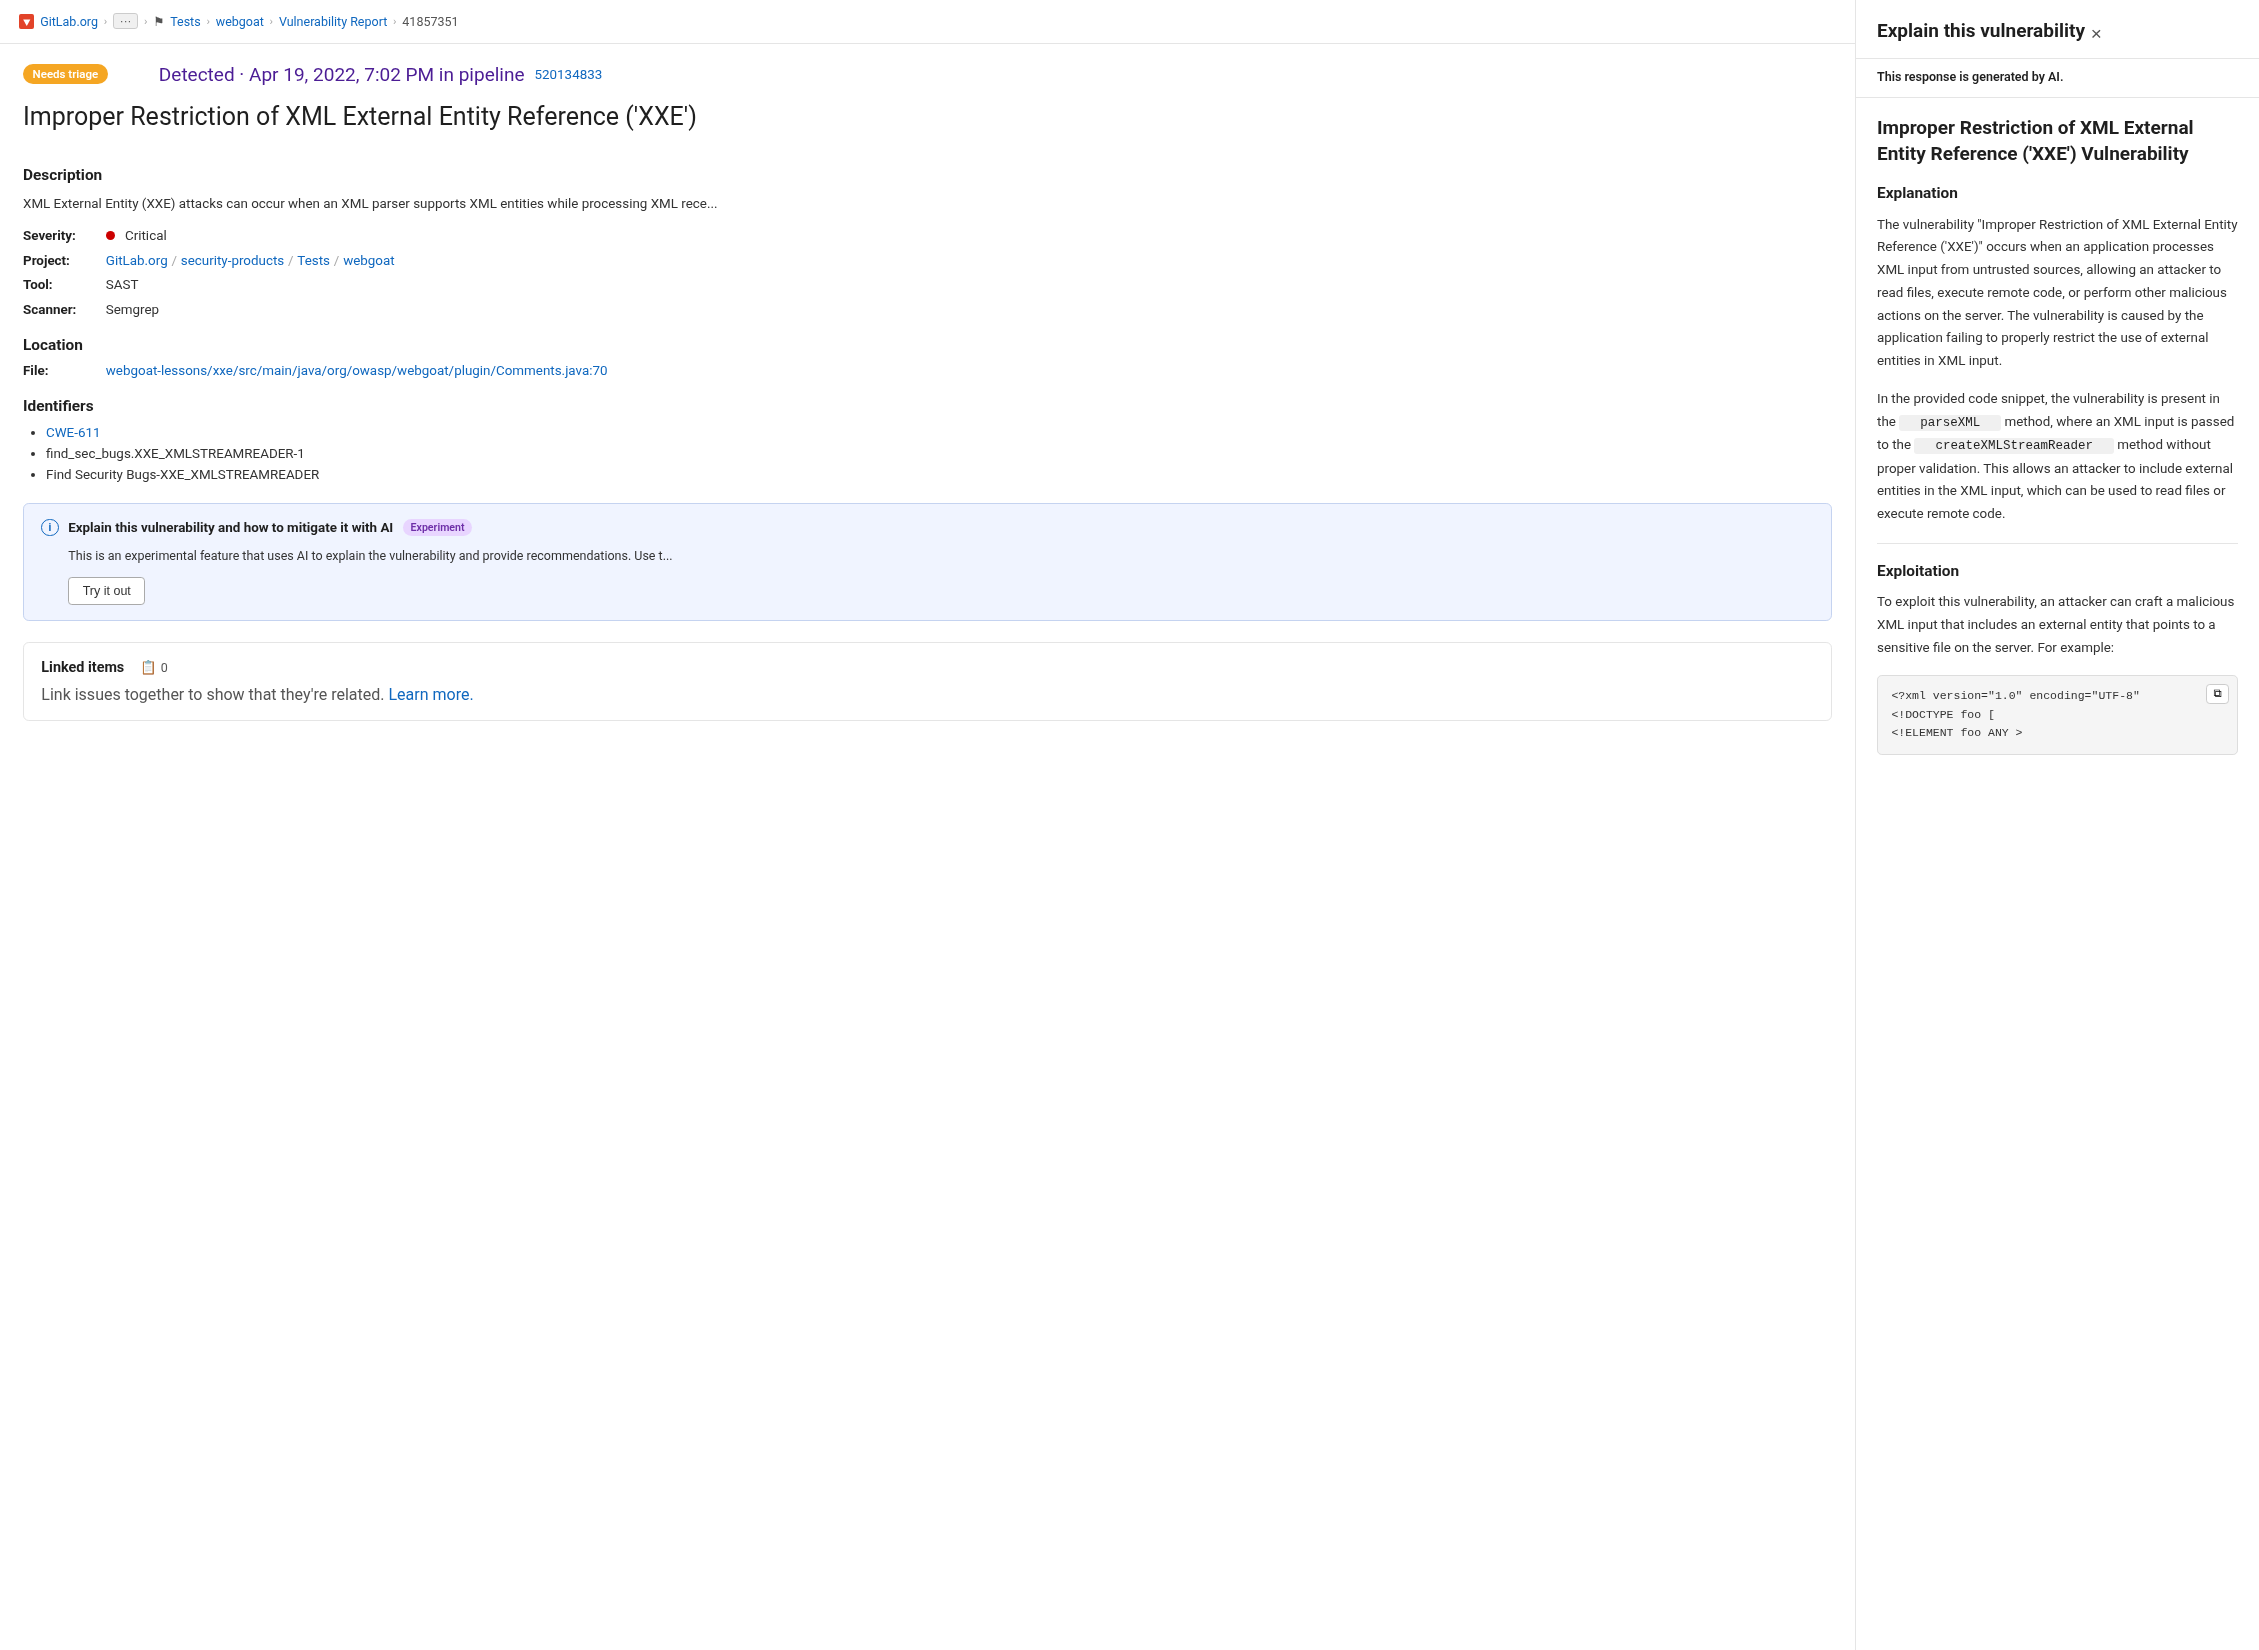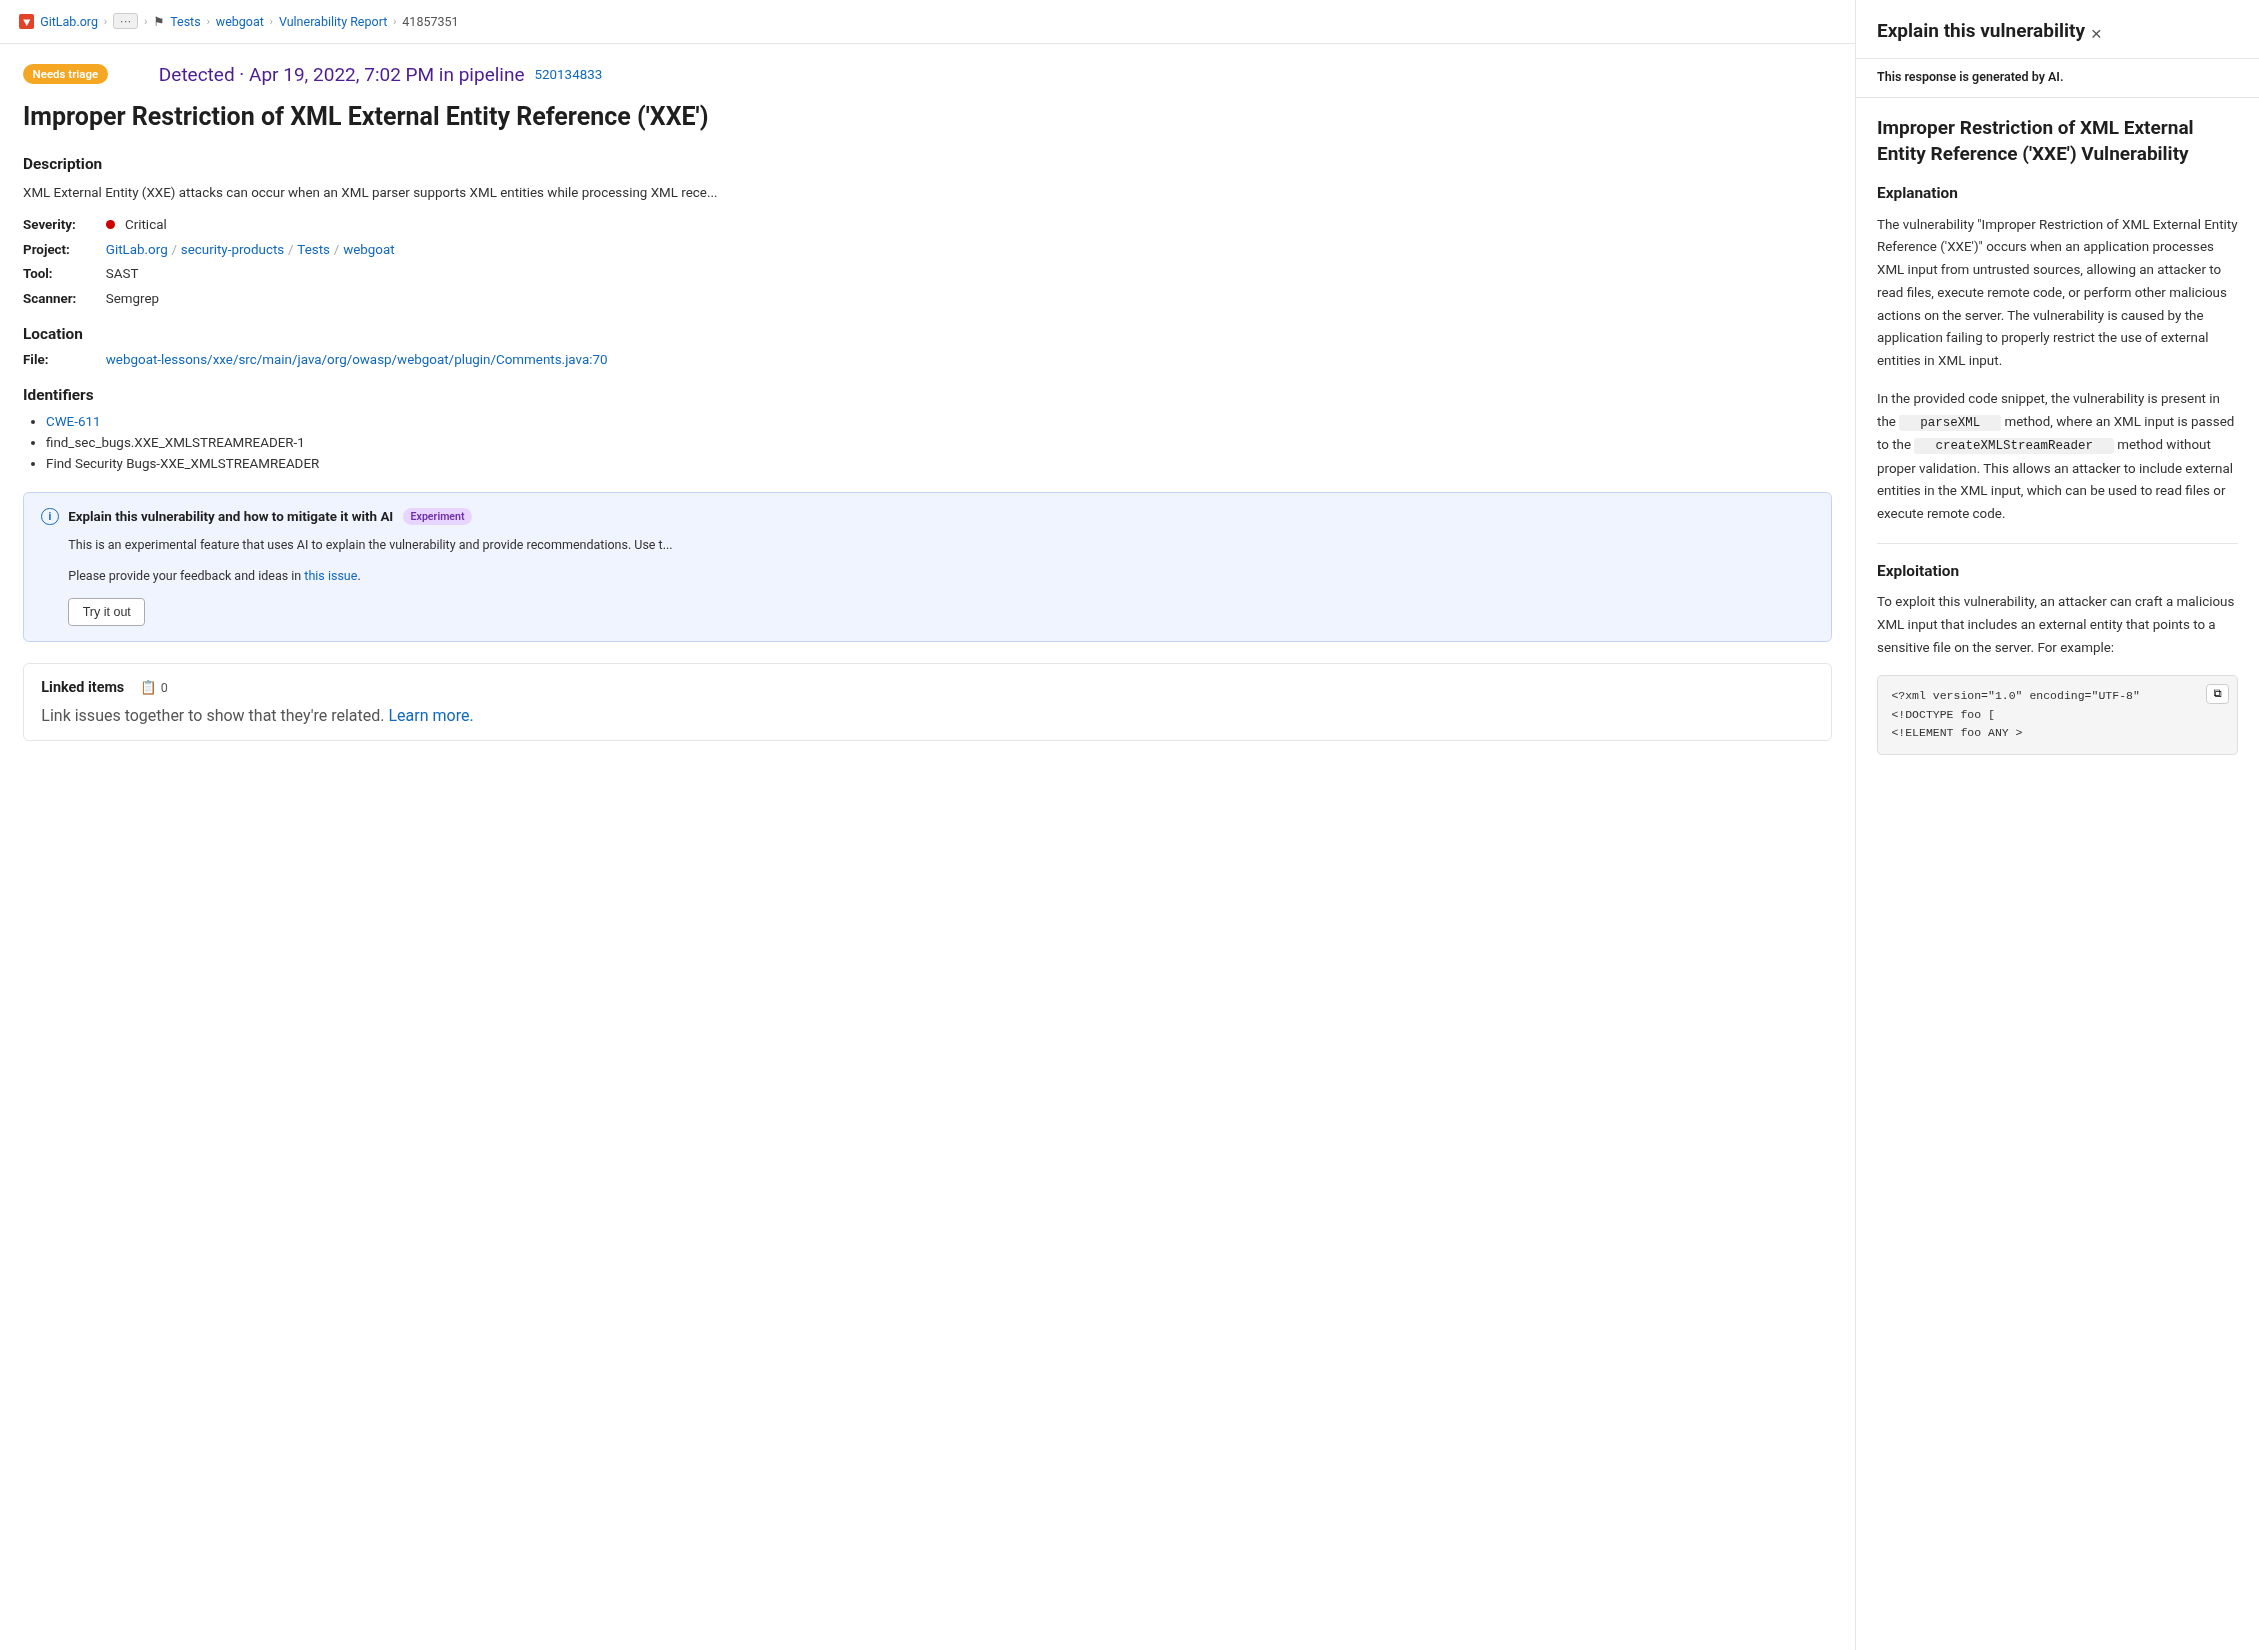--- a/index.html
+++ b/index.html
@@ -88,23 +88,23 @@
       margin-left: 41px;
     }
     .pipeline-link {
       color: #1068bf;
       text-decoration: none;
     }
 
     
     .vuln-title {
       font-size: 25px;
-      font-weight: 700;
-      color: #1f1f1f;
-      margin-bottom: 21px;
+      font-weight: 400;
+      color: #1f1f1f;
+      margin-bottom: 32px;
       line-height: 1.3;
     }
 
     
     .section-heading {
       font-size: 15.4px;
       font-weight: 700;
       color: #1f1f1f;
       margin-bottom: 9.6px;
       margin-top: 19px;
@@ -476,23 +476,20 @@
       </li>
     </ul>
 
     <div class="ai-explain-box">
       <div class="ai-explain-header">
         <div class="ai-info-icon">i</div>
         <span class="ai-explain-title">Explain this vulnerability and how to mitigate it with AI</span>
         <span class="experiment-badge">Experiment</span>
       </div>
       <p class="ai-explain-text">This is an experimental feature that uses AI to explain the vulnerability and provide recommendations. Use t...</p>
-      <p class="ai-explain-text">
-        <span>Please provide your feedback and ideas in</span> <a href="#">this issue</a>.
-      </p>
       <button class="try-it-btn">Try it out</button>
     </div>
 
     <div class="linked-items-section">
       <div class="linked-items-header">
         <span class="linked-items-title">Linked items</span>
         <div class="linked-count-badge">
           <span class="clip-icon">📋</span>
           <span>0</span>
         </div>

